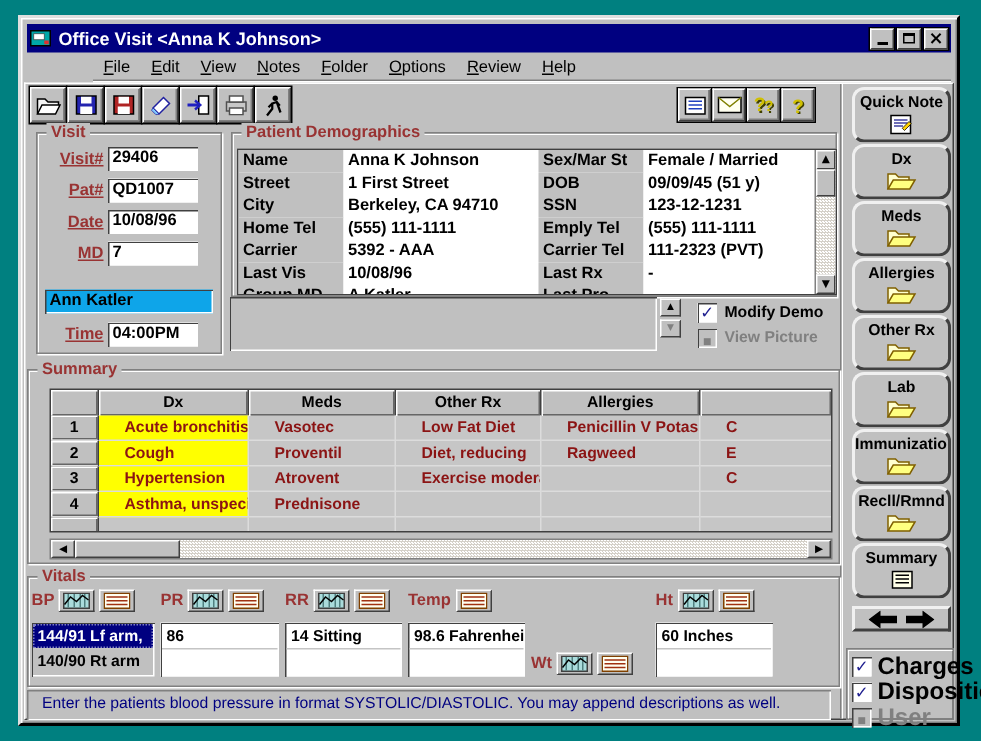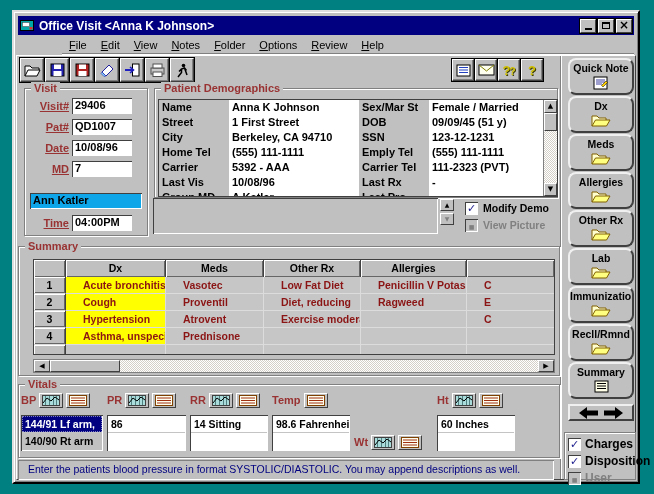--- a/index.html
+++ b/index.html
@@ -141,21 +141,21 @@
   .side-btn { width:66px; height:37px; margin-bottom:1px; background:#c0c0c0; border:2px solid;
               border-color:#f0f0f0 #404040 #404040 #f0f0f0; border-radius:8px; text-align:center;
               padding-top:2px; overflow:hidden; }
   .side-btn .sb-label { display:block; font:bold 10.5px/13px "Liberation Sans",sans-serif; color:#000;
                         white-space:nowrap; }
   .side-arrows { width:66px; height:17px; margin-top:2px; background:#c0c0c0; border:2px solid;
                  border-color:#f0f0f0 #404040 #404040 #f0f0f0; display:flex; align-items:center;
                  justify-content:center; }
   .side-cbpanel { position:absolute; left:550px; top:420px; width:72px; height:48px;
                   border:1px solid #808080; box-shadow: inset 1px 1px 0 #fff; padding:3px 0 0 3px; }
-  .side-cbpanel .cb-row { gap:4px; font-size:12px; }
+  .side-cbpanel .cb-row { gap:4px; font-size:16px; }
   svg { display:block; }
 </style>
 </head>
 <body>
 
 <div class="window">
 
   <div class="titlebar">
     <svg width="15" height="14" viewBox="0 0 15 14">
         <rect x="0.5" y="1.5" width="13" height="10" fill="#00a8a8" stroke="#000"></rect>

